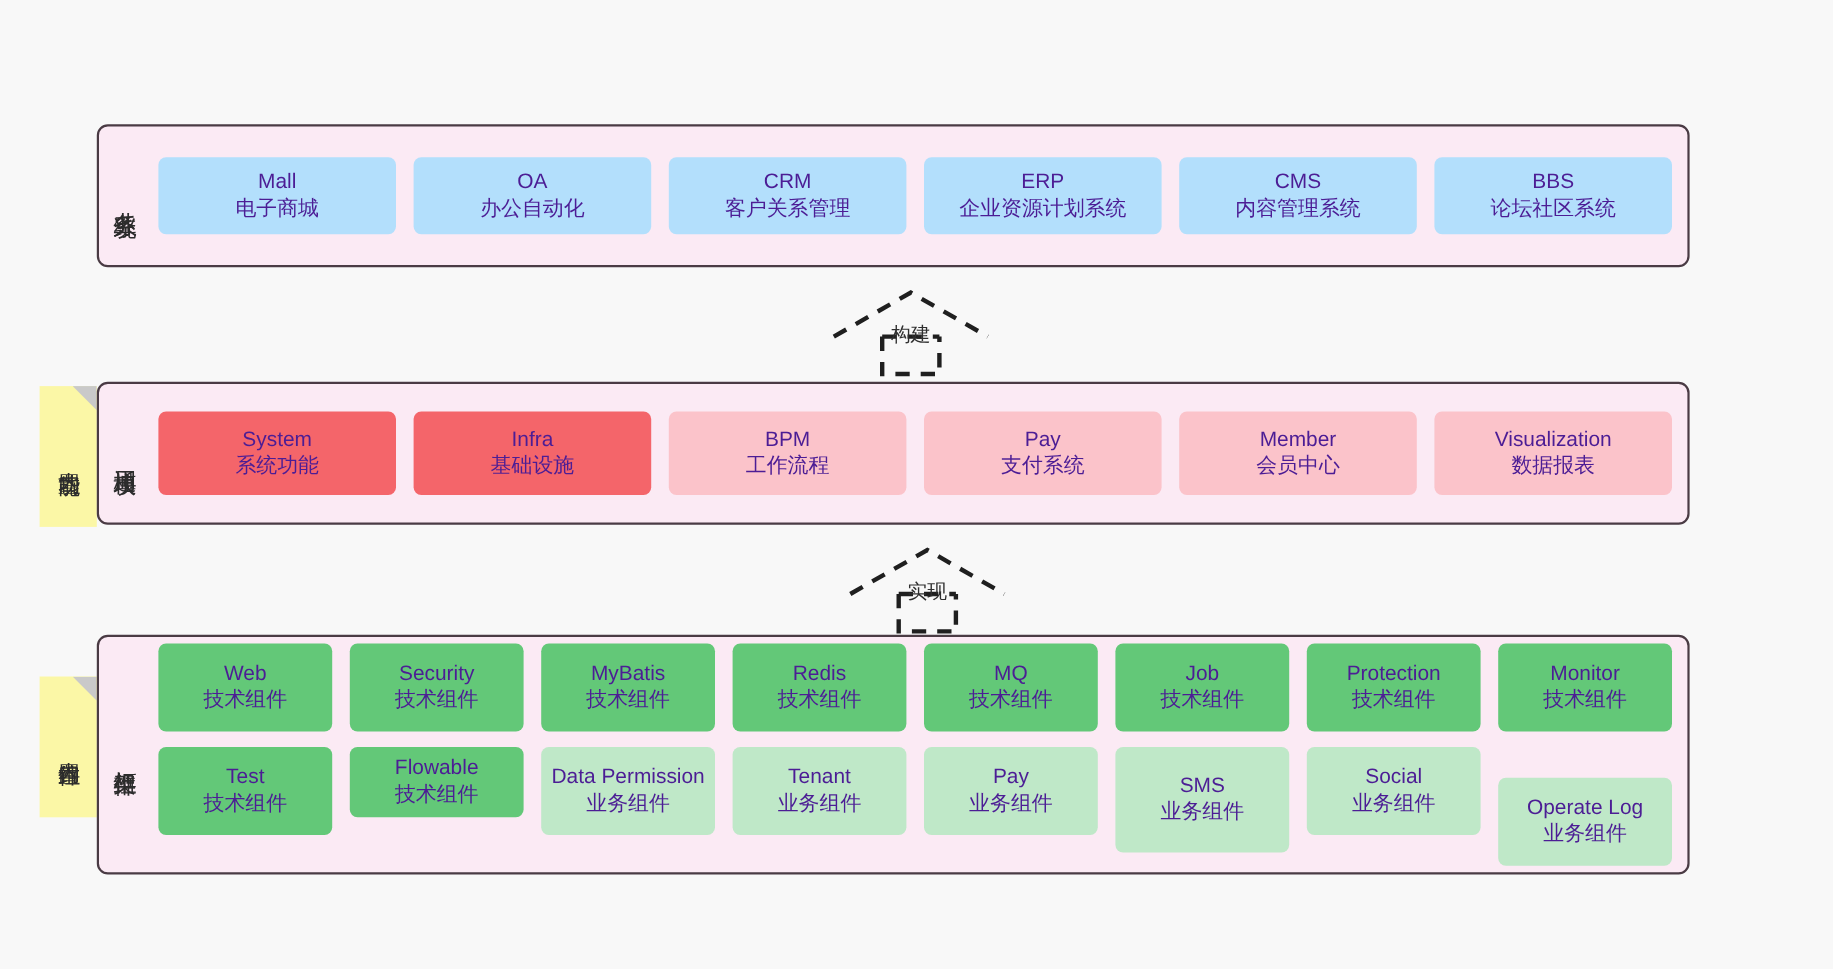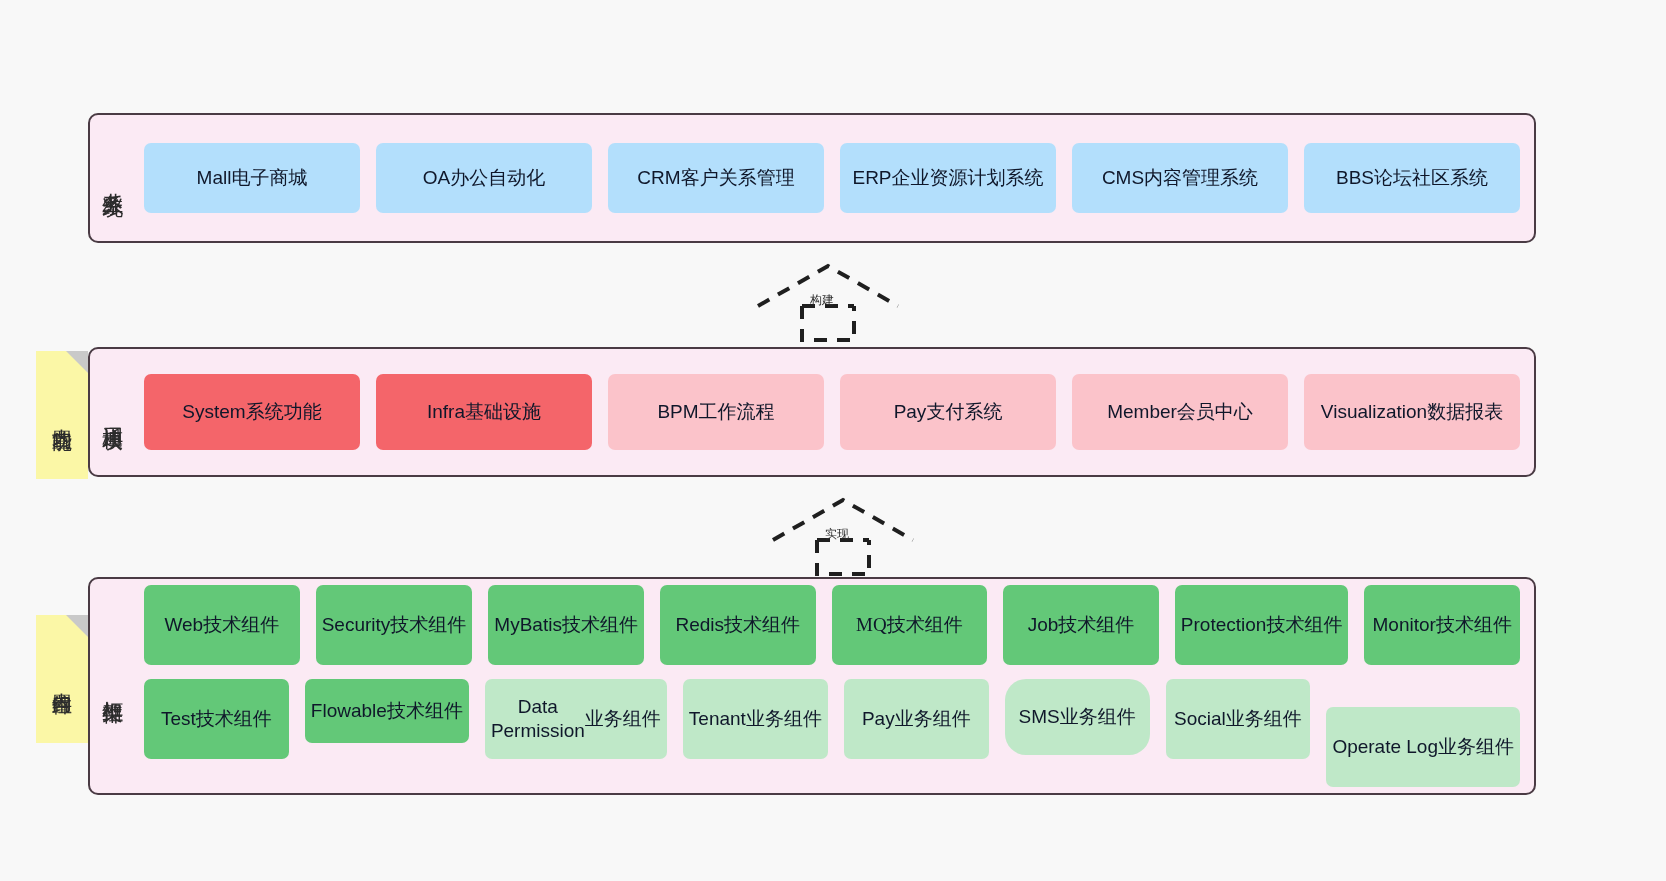--- a/index.html
+++ b/index.html
@@ -61,27 +61,27 @@
 
   .row {
     display: flex;
     gap: 16px;
   }
 
   .cell {
     flex: 1 1 0;
     border-radius: 7px;
     display: flex;
-    flex-direction: row;
+    flex-direction: column;
     align-items: center;
     justify-content: center;
     text-align: center;
     font-size: 19px;
     line-height: 1.28;
-    color: #0f172a;
+    color: #4c1d95;
     box-sizing: border-box;
     padding: 4px 6px;
   }
   .cell .t-en { white-space: nowrap; }
   .cell .t-cn { white-space: nowrap; }
   .cell.wrap-en .t-en { white-space: normal; }
 
   
   .c-blue       { background: #b3dffc; }
   .c-red        { background: #f4656a; }
@@ -115,21 +115,21 @@
     clip-path: polygon(0 0, 100% 0, 100% 100%);
   }
 
   
   .arrow {
     position: absolute;
   }
   .arrow svg { display: block; }
   .arrow-label {
     position: absolute;
-    font-size: 12px;
+    font-size: 18px;
     color: #2f2f2f;
     background: transparent;
     white-space: nowrap;
   }
 </style>
 </head>
 <body>
 
 <div class="canvas">
 
@@ -239,21 +239,21 @@
           <span class="t-cn">技术组件</span>
         </div>
         <div class="cell c-green" style="height:80px;">
           <span class="t-en">MyBatis</span>
           <span class="t-cn">技术组件</span>
         </div>
         <div class="cell c-green" style="height:80px;">
           <span class="t-en">Redis</span>
           <span class="t-cn">技术组件</span>
         </div>
-        <div class="cell c-green" style="height:80px;font-family:Liberation Serif, serif;">
+        <div class="cell c-green" style="height:80px;">
           <span class="t-en">MQ</span>
           <span class="t-cn">技术组件</span>
         </div>
         <div class="cell c-green" style="height:80px;">
           <span class="t-en">Job</span>
           <span class="t-cn">技术组件</span>
         </div>
         <div class="cell c-green" style="height:80px;">
           <span class="t-en">Protection</span>
           <span class="t-cn">技术组件</span>
@@ -278,21 +278,21 @@
           <span class="t-cn">业务组件</span>
         </div>
         <div class="cell c-greenlight" style="height:80px;">
           <span class="t-en">Tenant</span>
           <span class="t-cn">业务组件</span>
         </div>
         <div class="cell c-greenlight" style="height:80px;">
           <span class="t-en">Pay</span>
           <span class="t-cn">业务组件</span>
         </div>
-        <div class="cell c-greenlight" style="height:76px;border-radius:21px;">
+        <div class="cell c-greenlight" style="height:96px;">
           <span class="t-en">SMS</span>
           <span class="t-cn">业务组件</span>
         </div>
         <div class="cell c-greenlight" style="height:80px;">
           <span class="t-en">Social</span>
           <span class="t-cn">业务组件</span>
         </div>
         <div class="cell c-greenlight" style="height:80px;margin-top:28px;">
           <span class="t-en">Operate Log</span>
           <span class="t-cn">业务组件</span>

